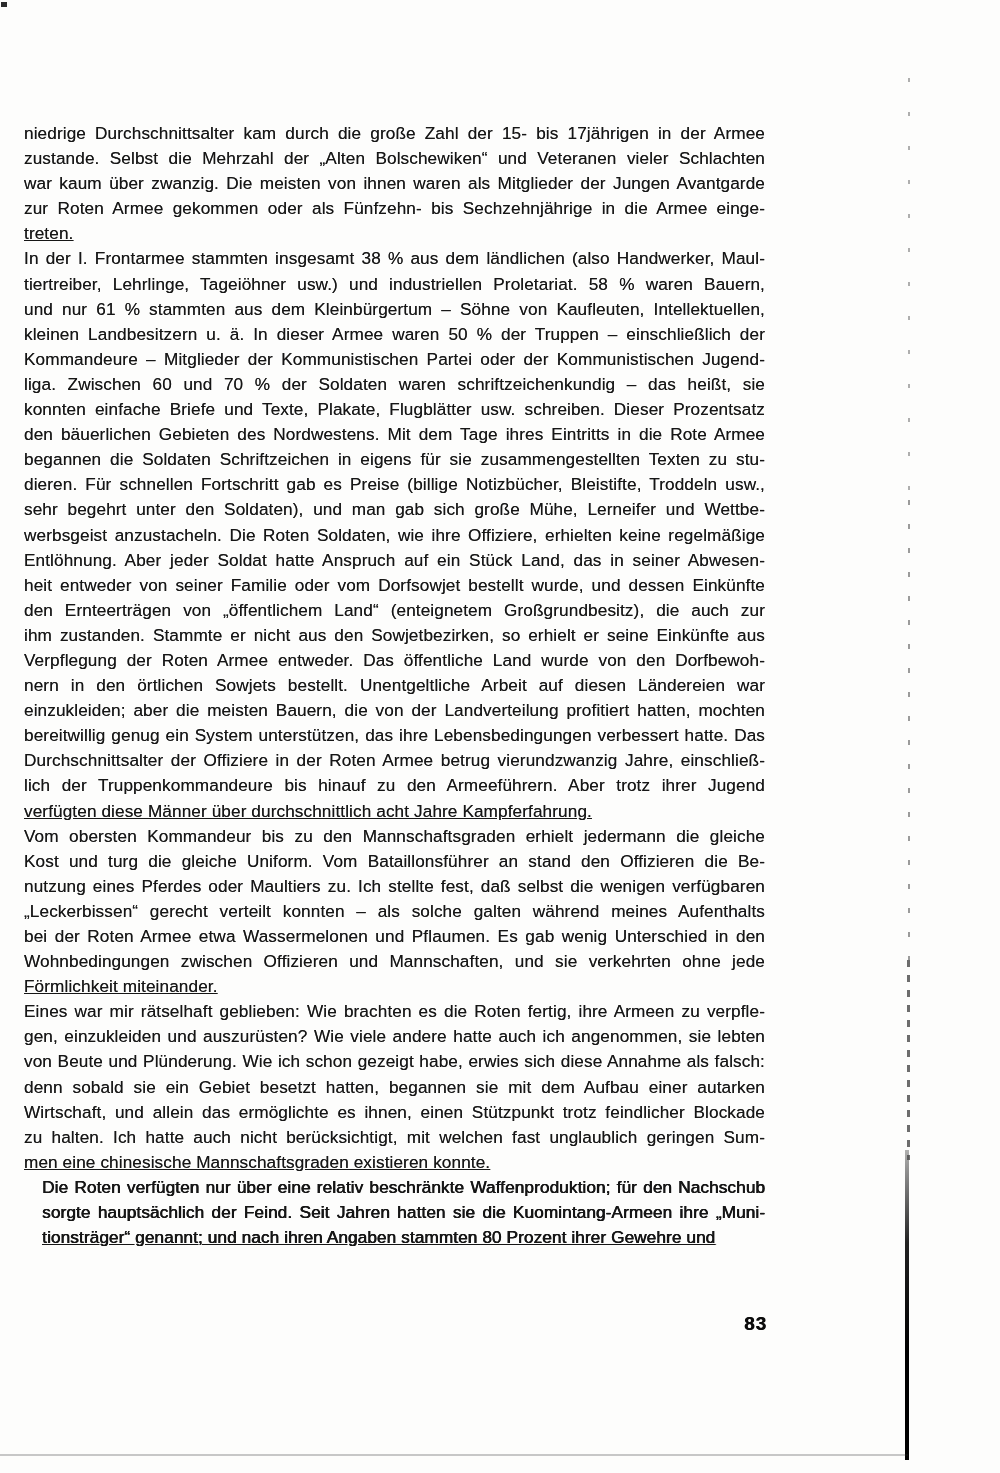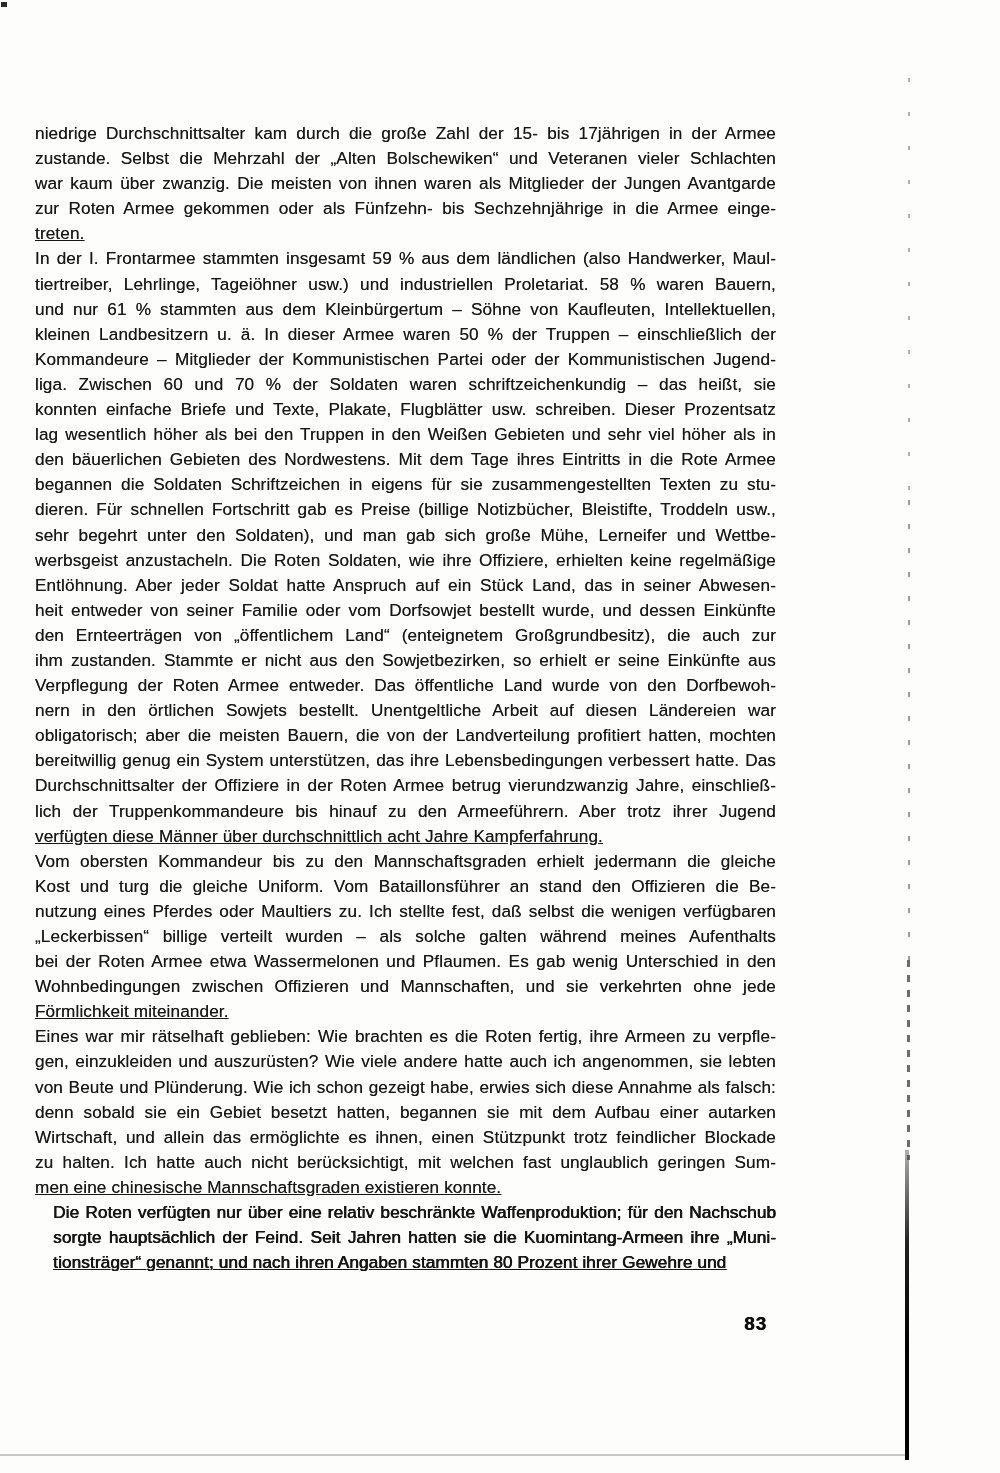--- a/index.html
+++ b/index.html
@@ -5,21 +5,21 @@
   html,body{margin:0;padding:0;background:#e8e8e8;}
   .page{
     position:relative;
     width:1000px;height:1473px;
     background:#fdfdfc;
     overflow:hidden;
     font-family:"Liberation Sans", sans-serif;
   }
   .text-block{
     position:absolute;
-    left:35px;top:121px;width:741px;
+    left:24px;top:121px;width:741px;
     font-size:17.2px;
     line-height:25.1px;
     color:#161616;
     letter-spacing:0.1px;
   }
   .line{
     text-align:justify;
     text-align-last:justify;
     text-shadow:0 0 0.35px rgba(20,20,20,0.7);
     white-space:normal;
@@ -76,48 +76,47 @@
 <div class="page">
 
   <div class="corner-speck"></div>
 
   <div class="text-block">
       <div class="line">niedrige Durchschnittsalter kam durch die große Zahl der 15- bis 17jährigen in der Armee</div>
       <div class="line">zustande. Selbst die Mehrzahl der „Alten Bolschewiken“ und Veteranen vieler Schlachten</div>
       <div class="line">war kaum über zwanzig. Die meisten von ihnen waren als Mitglieder der Jungen Avantgarde</div>
       <div class="line">zur Roten Armee gekommen oder als Fünfzehn- bis Sechzehnjährige in die Armee einge-</div>
       <div class="line last">treten.</div>
-      <div class="line">In der I. Frontarmee stammten insgesamt 59 % aus dem ländlichen (also Handwerker, Maul-</div>
+      <div class="line">In der I. Frontarmee stammten insgesamt 38 % aus dem ländlichen (also Handwerker, Maul-</div>
       <div class="line">tiertreiber, Lehrlinge, Tageiöhner usw.) und industriellen Proletariat. 58 % waren Bauern,</div>
       <div class="line">und nur 61 % stammten aus dem Kleinbürgertum – Söhne von Kaufleuten, Intellektuellen,</div>
       <div class="line">kleinen Landbesitzern u. ä. In dieser Armee waren 50 % der Truppen – einschließlich der</div>
       <div class="line">Kommandeure – Mitglieder der Kommunistischen Partei oder der Kommunistischen Jugend-</div>
       <div class="line">liga. Zwischen 60 und 70 % der Soldaten waren schriftzeichenkundig – das heißt, sie</div>
       <div class="line">konnten einfache Briefe und Texte, Plakate, Flugblätter usw. schreiben. Dieser Prozentsatz</div>
-      <div class="line">lag wesentlich höher als bei den Truppen in den Weißen Gebieten und sehr viel höher als in</div>
       <div class="line">den bäuerlichen Gebieten des Nordwestens. Mit dem Tage ihres Eintritts in die Rote Armee</div>
       <div class="line">begannen die Soldaten Schriftzeichen in eigens für sie zusammengestellten Texten zu stu-</div>
       <div class="line">dieren. Für schnellen Fortschritt gab es Preise (billige Notizbücher, Bleistifte, Troddeln usw.,</div>
       <div class="line">sehr begehrt unter den Soldaten), und man gab sich große Mühe, Lerneifer und Wettbe-</div>
       <div class="line">werbsgeist anzustacheln. Die Roten Soldaten, wie ihre Offiziere, erhielten keine regelmäßige</div>
       <div class="line">Entlöhnung. Aber jeder Soldat hatte Anspruch auf ein Stück Land, das in seiner Abwesen-</div>
       <div class="line">heit entweder von seiner Familie oder vom Dorfsowjet bestellt wurde, und dessen Einkünfte</div>
       <div class="line">den Ernteerträgen von „öffentlichem Land“ (enteignetem Großgrundbesitz), die auch zur</div>
       <div class="line">ihm zustanden. Stammte er nicht aus den Sowjetbezirken, so erhielt er seine Einkünfte aus</div>
       <div class="line">Verpflegung der Roten Armee entweder. Das öffentliche Land wurde von den Dorfbewoh-</div>
       <div class="line">nern in den örtlichen Sowjets bestellt. Unentgeltliche Arbeit auf diesen Ländereien war</div>
-      <div class="line">obligatorisch; aber die meisten Bauern, die von der Landverteilung profitiert hatten, mochten</div>
+      <div class="line">einzukleiden; aber die meisten Bauern, die von der Landverteilung profitiert hatten, mochten</div>
       <div class="line">bereitwillig genug ein System unterstützen, das ihre Lebensbedingungen verbessert hatte. Das</div>
       <div class="line">Durchschnittsalter der Offiziere in der Roten Armee betrug vierundzwanzig Jahre, einschließ-</div>
       <div class="line">lich der Truppenkommandeure bis hinauf zu den Armeeführern. Aber trotz ihrer Jugend</div>
       <div class="line last">verfügten diese Männer über durchschnittlich acht Jahre Kampferfahrung.</div>
       <div class="line">Vom obersten Kommandeur bis zu den Mannschaftsgraden erhielt jedermann die gleiche</div>
       <div class="line">Kost und turg die gleiche Uniform. Vom Bataillonsführer an stand den Offizieren die Be-</div>
       <div class="line">nutzung eines Pferdes oder Maultiers zu. Ich stellte fest, daß selbst die wenigen verfügbaren</div>
-      <div class="line">„Leckerbissen“ billige verteilt wurden – als solche galten während meines Aufenthalts</div>
+      <div class="line">„Leckerbissen“ gerecht verteilt konnten – als solche galten während meines Aufenthalts</div>
       <div class="line">bei der Roten Armee etwa Wassermelonen und Pflaumen. Es gab wenig Unterschied in den</div>
       <div class="line">Wohnbedingungen zwischen Offizieren und Mannschaften, und sie verkehrten ohne jede</div>
       <div class="line last">Förmlichkeit miteinander.</div>
       <div class="line">Eines war mir rätselhaft geblieben: Wie brachten es die Roten fertig, ihre Armeen zu verpfle-</div>
       <div class="line">gen, einzukleiden und auszurüsten?  Wie viele andere hatte auch ich angenommen, sie lebten</div>
       <div class="line">von Beute und Plünderung. Wie ich schon gezeigt habe, erwies sich diese Annahme als falsch:</div>
       <div class="line">denn sobald sie ein Gebiet besetzt hatten, begannen sie mit dem Aufbau einer autarken</div>
       <div class="line">Wirtschaft, und allein das ermöglichte es ihnen, einen Stützpunkt trotz feindlicher Blockade</div>
       <div class="line">zu halten. Ich hatte auch nicht berücksichtigt, mit welchen fast unglaublich geringen Sum-</div>
       <div class="line last">men eine chinesische Mannschaftsgraden existieren konnte.</div>

